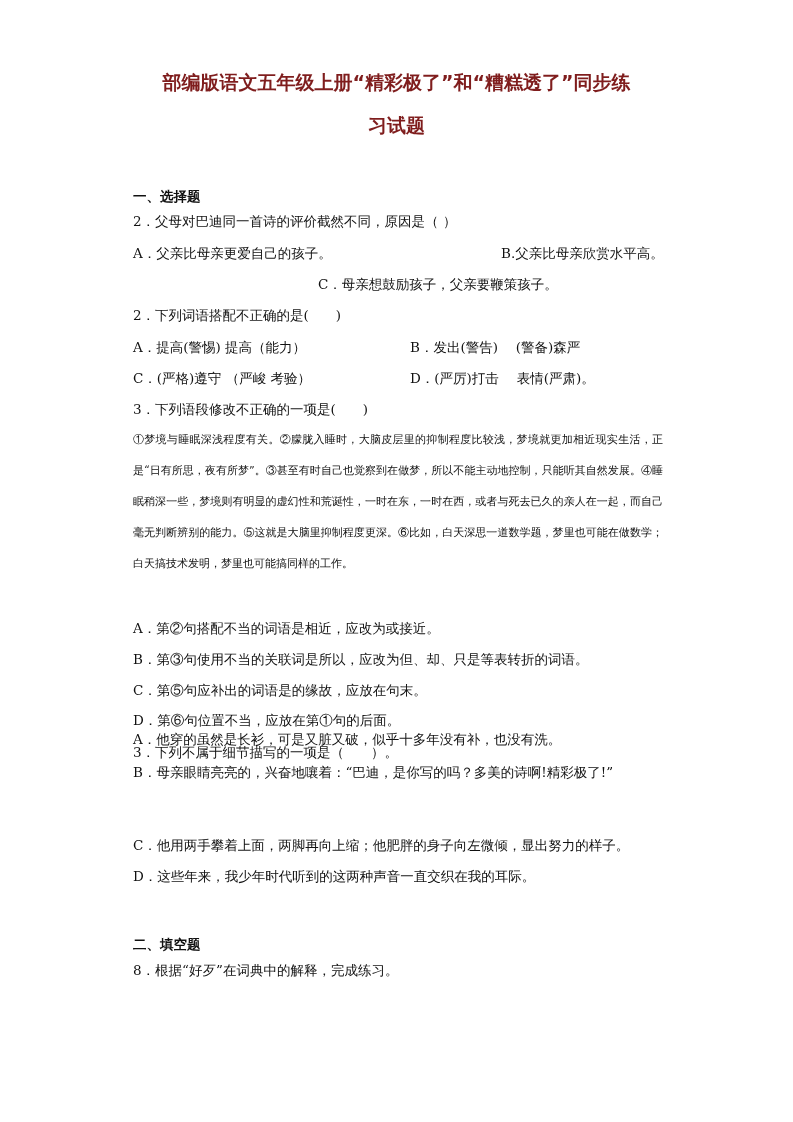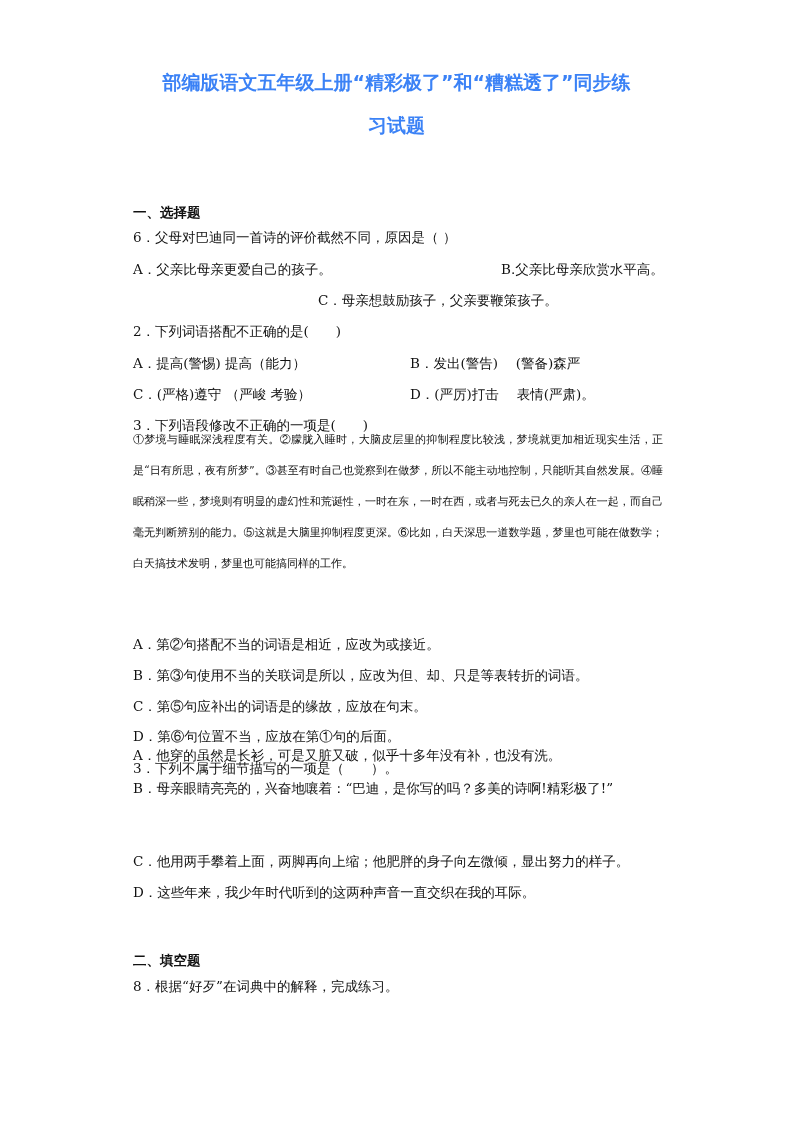--- a/index.html
+++ b/index.html
@@ -1,36 +1,36 @@
 <!DOCTYPE html>
 <html><head>
 <meta charset="utf-8">
 <style>
   html, body { margin: 0; padding: 0; background: #ffffff; }
   body { width: 793px; height: 1122px; position: relative; overflow: hidden;
          font-family: "DejaVu Serif", "Liberation Serif", serif; color: #111; }
   .title { position: absolute; left: 0; width: 793px; text-align: center;
            font-family: "DejaVu Sans", "Liberation Sans", sans-serif;
-           font-weight: bold; font-size: 19px; color: #3b82f6; }
+           font-weight: bold; font-size: 19px; color: #7f1d1d; }
   .t1 { top: 70px; }
   .t2 { top: 113px; }
-  .line { position: absolute; left: 133px; font-size: 13.5px; line-height: 18px; white-space: nowrap; margin-top: 16px; }
+  .line { position: absolute; left: 133px; font-size: 13.5px; line-height: 18px; white-space: nowrap; }
   .section { font-family: "DejaVu Sans", "Liberation Sans", sans-serif; font-weight: bold; font-size: 13.5px; }
   .para { position: absolute; left: 133px; width: 530px; font-size: 11px; line-height: 31px; text-align: justify; }
 </style>
 </head>
 <body>
 
 <div>
   <div class="title t1">部编版语文五年级上册“精彩极了”和“糟糕透了”同步练</div>
   <div class="title t2">习试题</div>
 
   <div class="line section" style="top:187px">一、选择题</div>
 
-  <div class="line" style="top:212px">6．父母对巴迪同一首诗的评价截然不同，原因是（ ）</div>
+  <div class="line" style="top:212px">2．父母对巴迪同一首诗的评价截然不同，原因是（ ）</div>
   <div class="line" style="top:244px">A．父亲比母亲更爱自己的孩子。</div>
   <div class="line" style="top:244px; left:501px">B.父亲比母亲欣赏水平高。</div>
   <div class="line" style="top:275px; left:318px">C．母亲想鼓励孩子，父亲要鞭策孩子。</div>
 
   <div class="line" style="top:306px">2．下列词语搭配不正确的是(　　)</div>
   <div class="line" style="top:338px">A．提高(警惕) 提高（能力）</div>
   <div class="line" style="top:338px; left:410px">B．发出(警告)　 (警备)森严</div>
   <div class="line" style="top:369px">C．(严格)遵守 （严峻 考验）</div>
   <div class="line" style="top:369px; left:410px">D．(严厉)打击　 表情(严肃)。</div>
 

